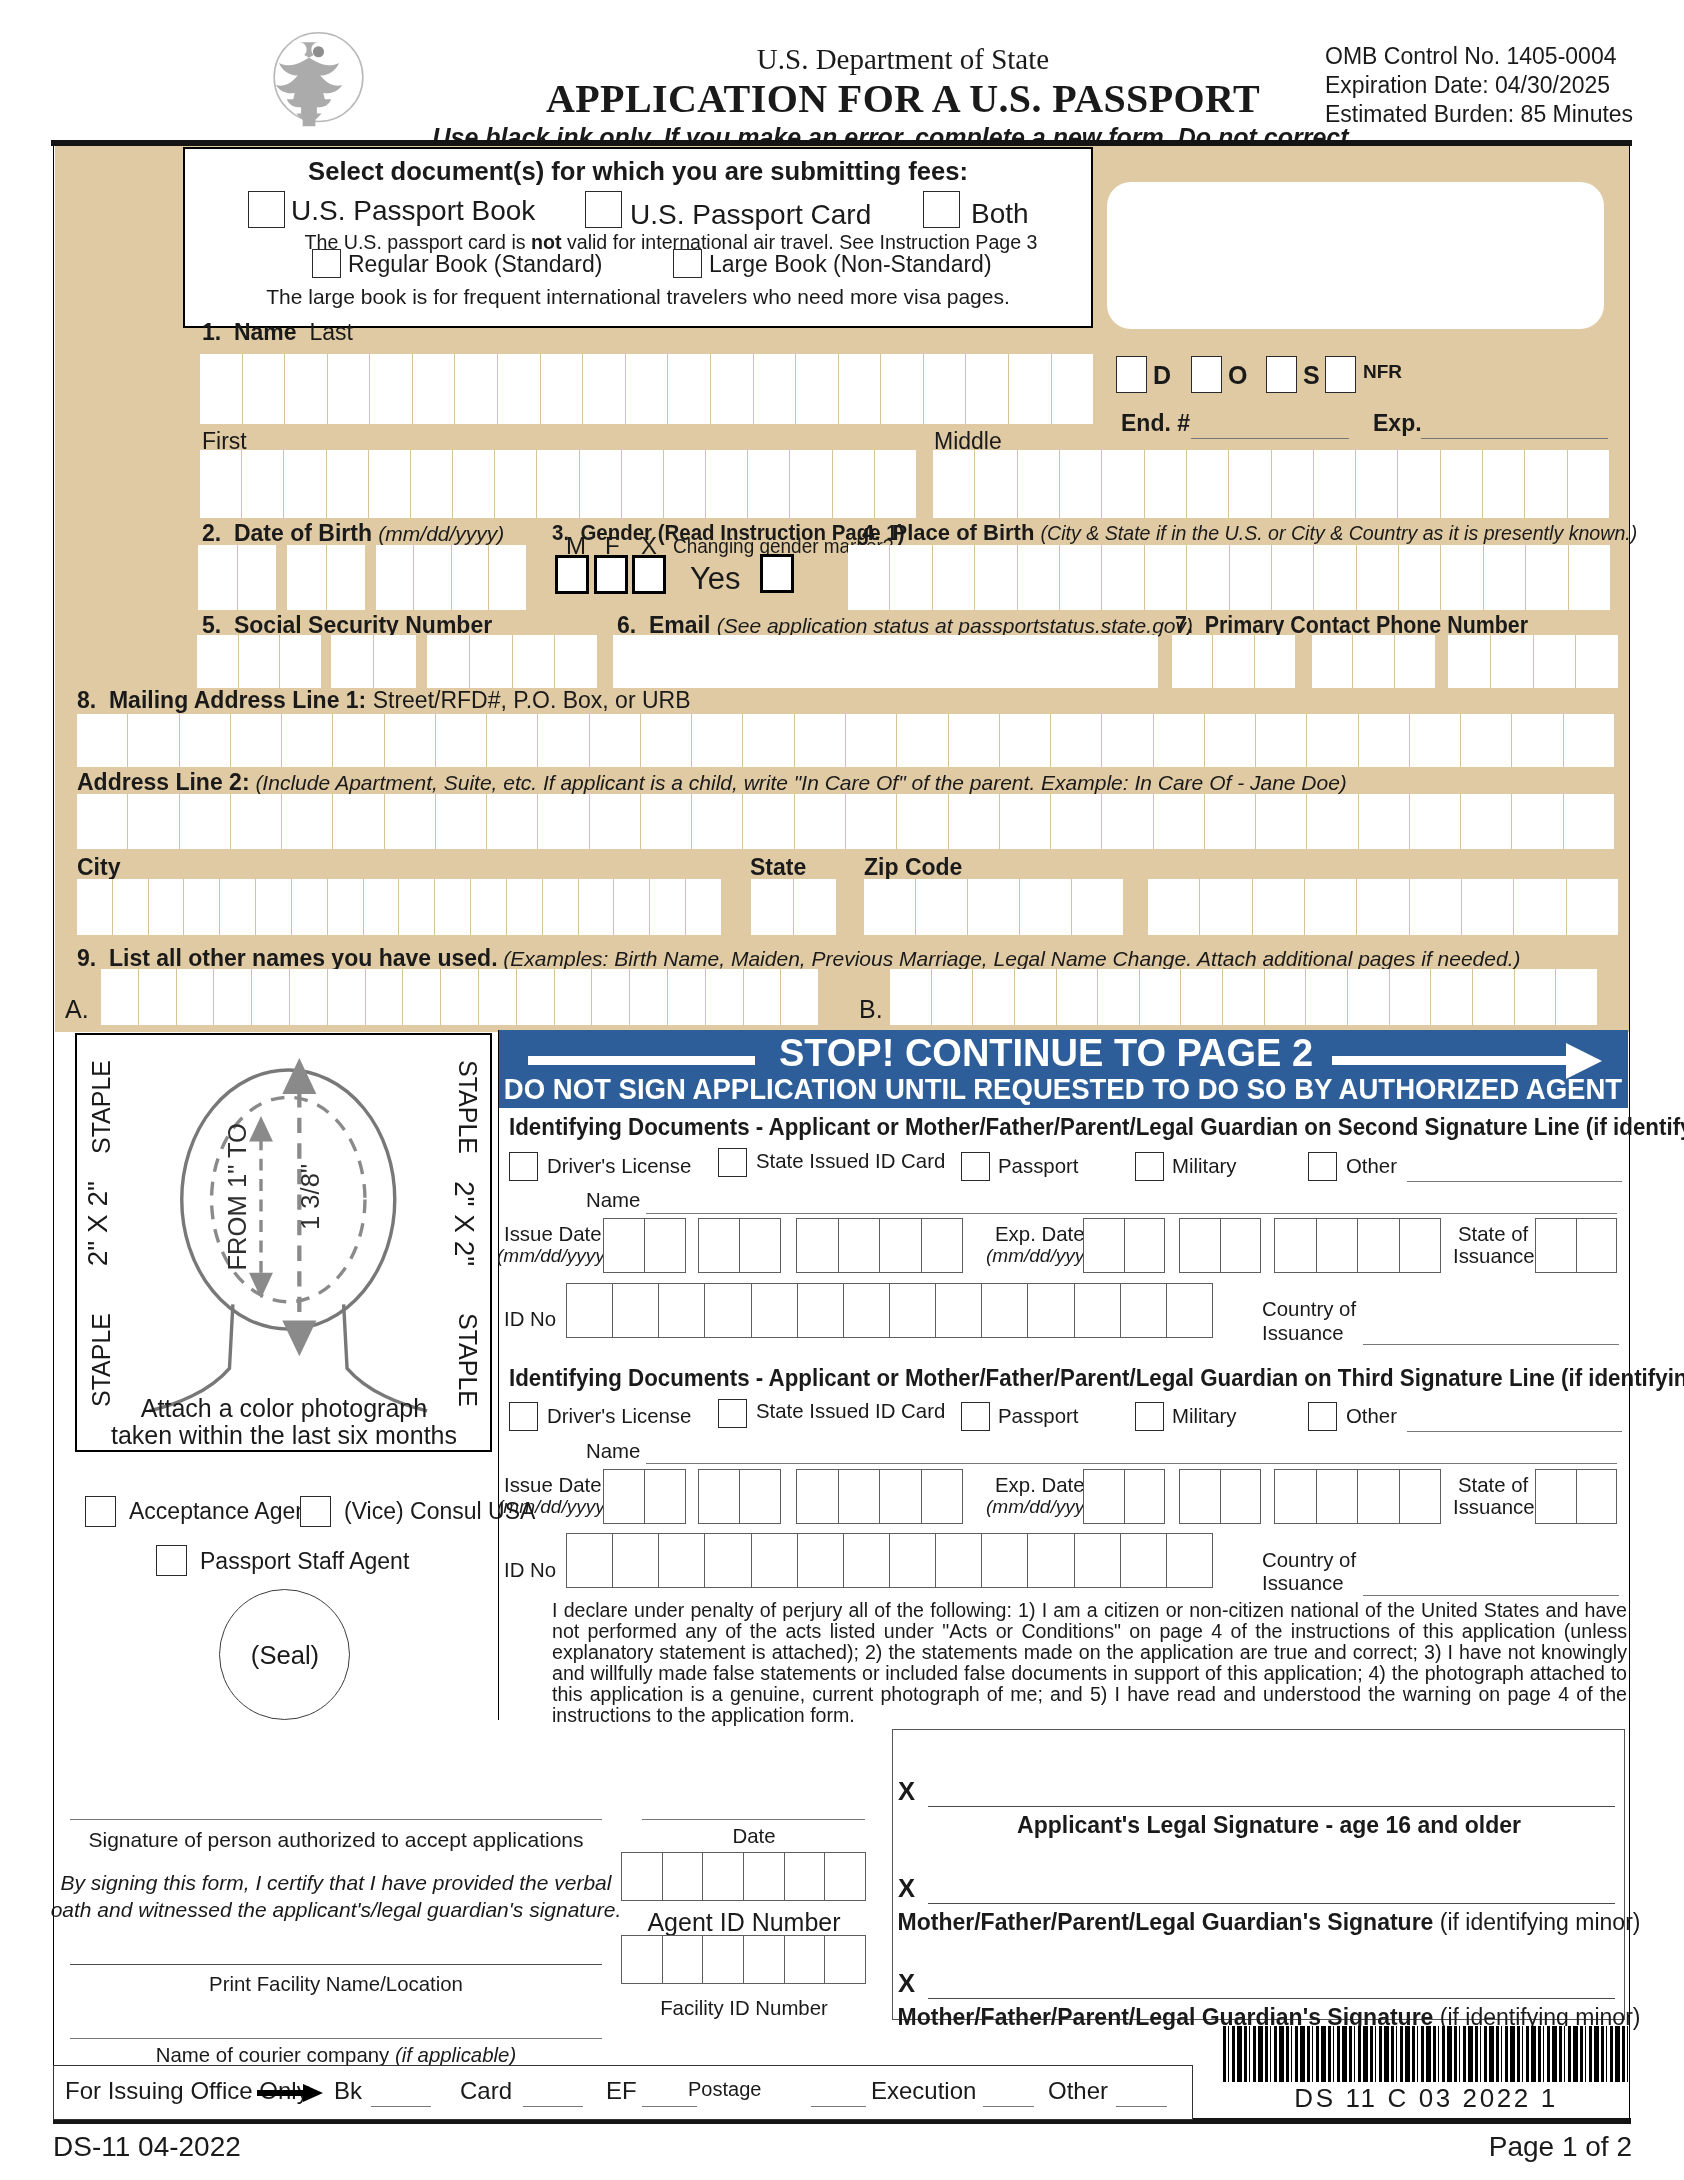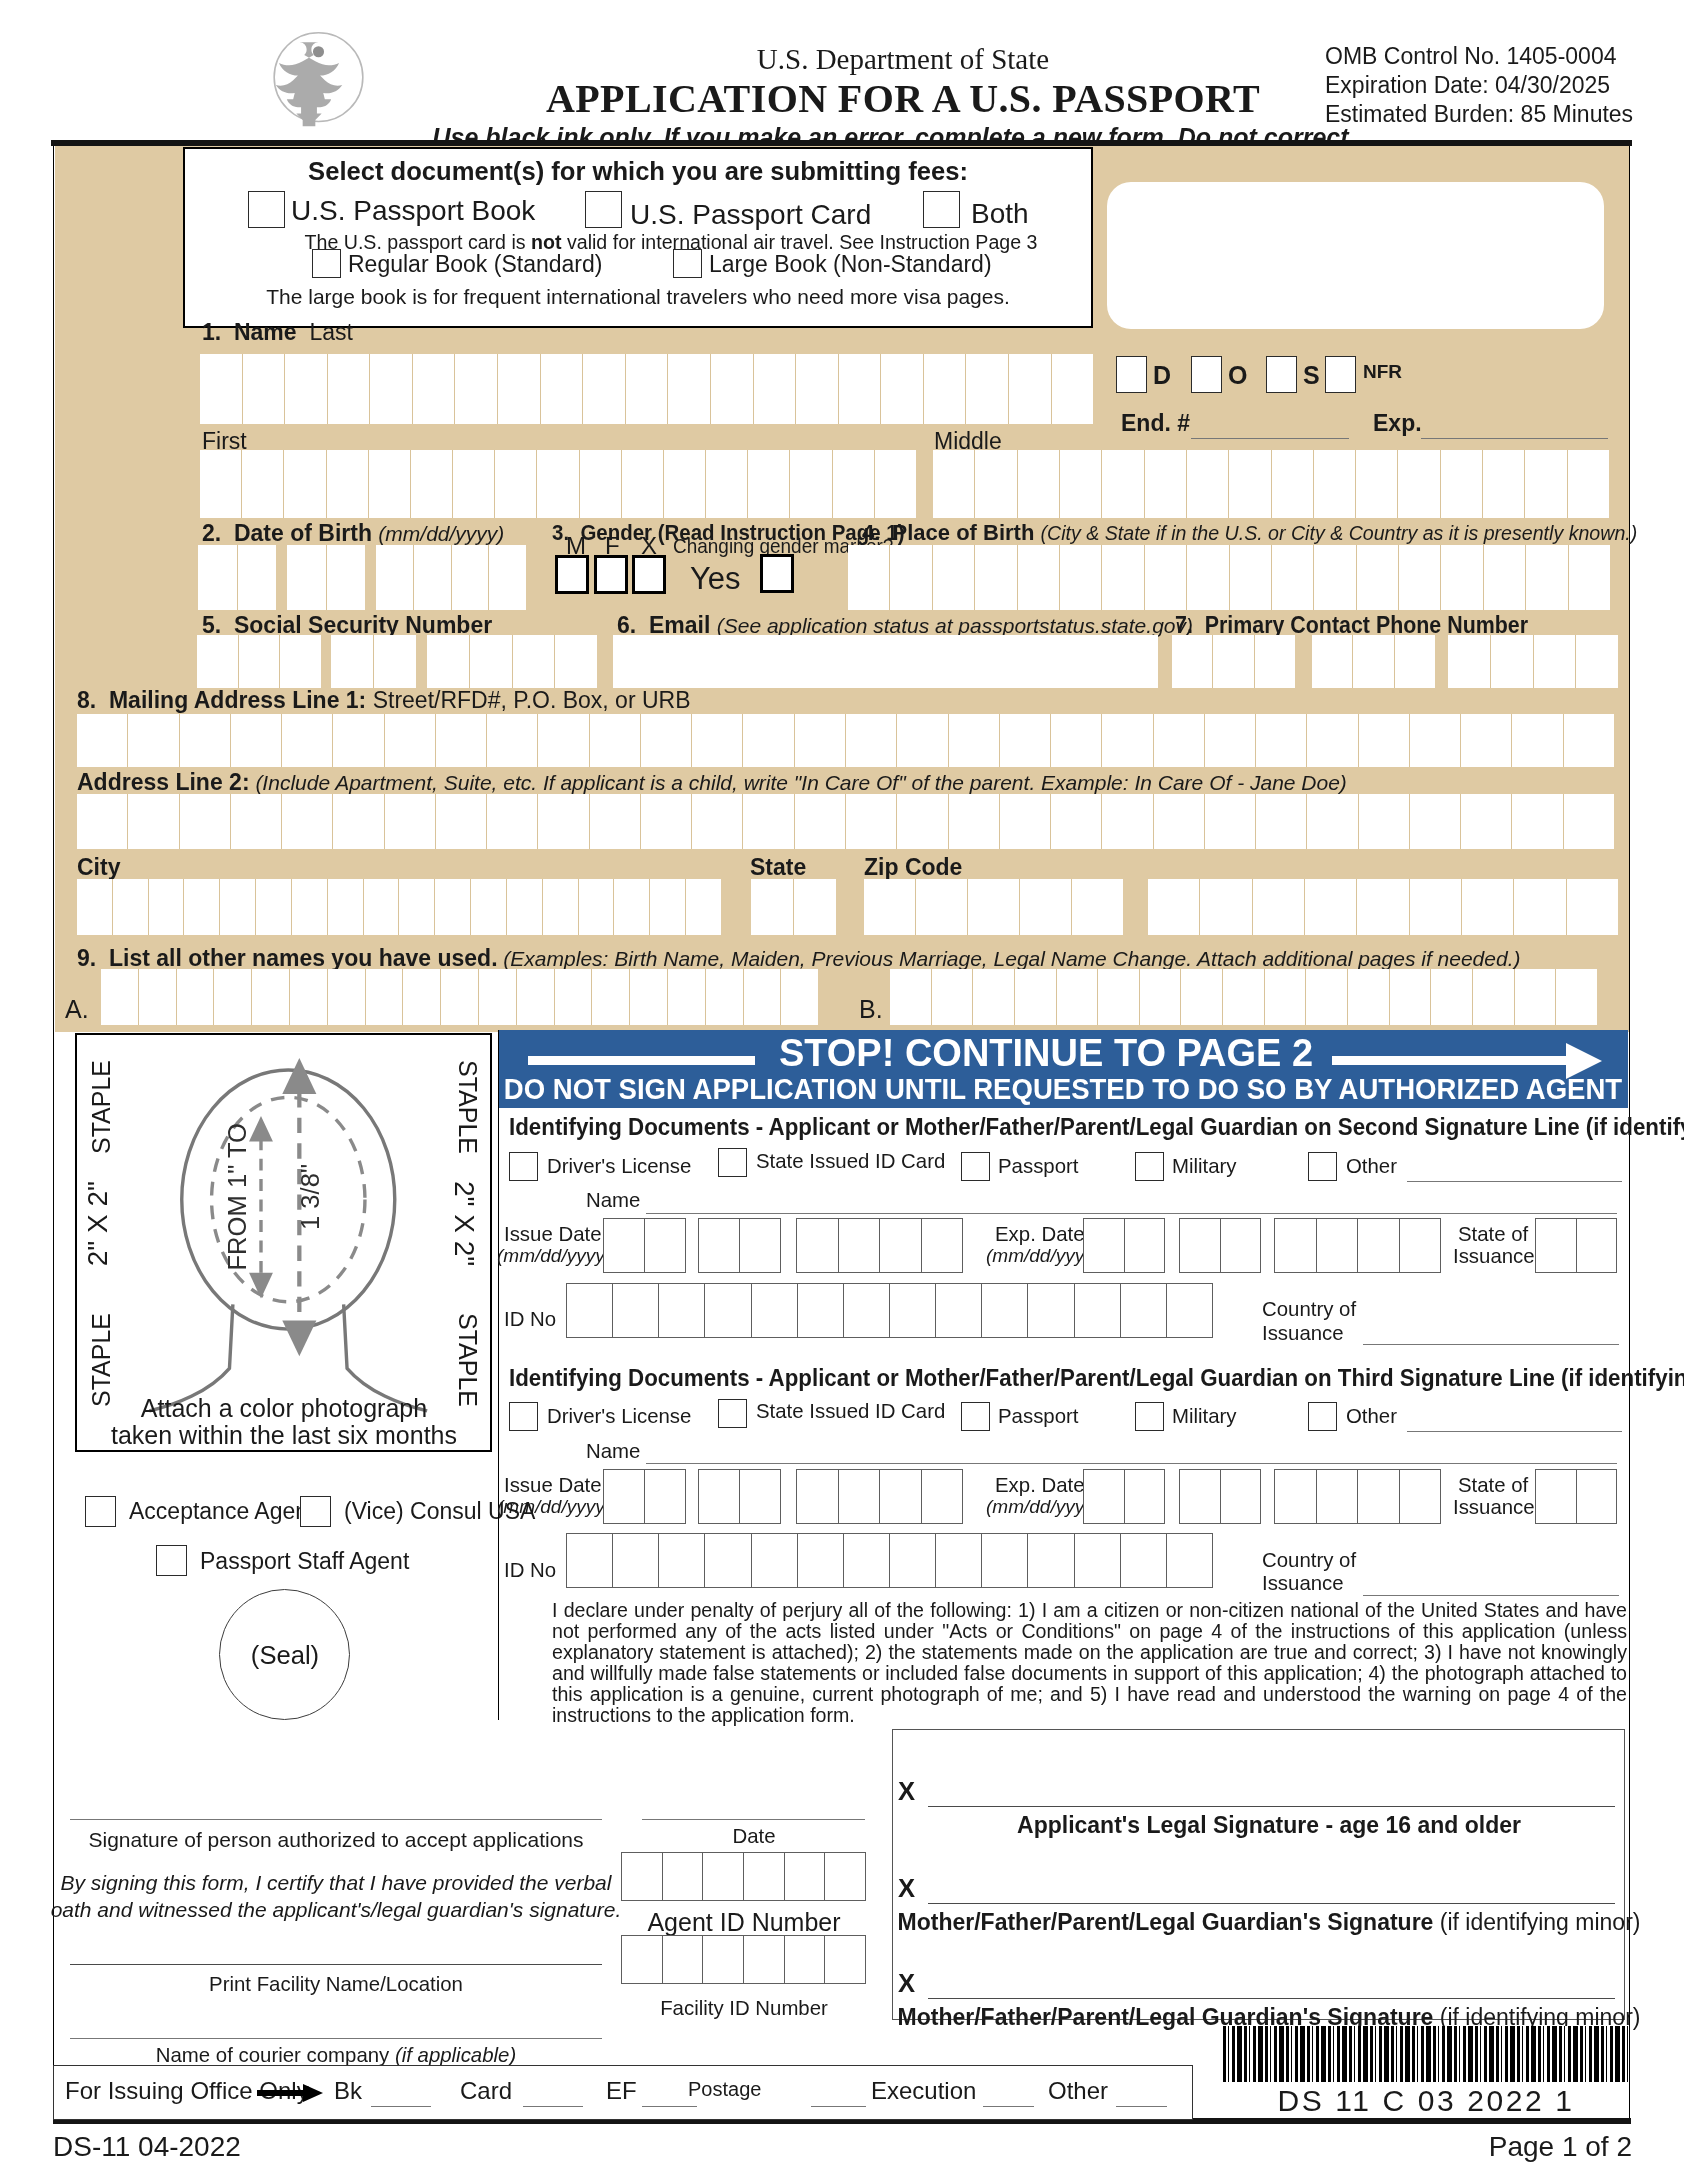--- a/index.html
+++ b/index.html
@@ -653,16 +653,16 @@
 <div class="lb" style="left:606px;top:2078px;font-size:24px">EF</div>
 <div class="thin" style="left:642px;top:2106px;width:55px"></div>
 <div class="lb" style="left:688px;top:2078px;font-size:20px">Postage</div>
 <div class="thin" style="left:811px;top:2106px;width:55px"></div>
 <div class="lb" style="left:871px;top:2078px;font-size:24px">Execution</div>
 <div class="thin" style="left:983px;top:2106px;width:51px"></div>
 <div class="lb" style="left:1048px;top:2078px;font-size:24px">Other</div>
 <div class="thin" style="left:1116px;top:2106px;width:51px"></div>
 
 <div class="absbox" style="left:1223px;top:2026px;width:405px;height:56px;background:repeating-linear-gradient(90deg,#000 0 3.4px,#fff 3.4px 5.1px,#000 5.1px 6px,#fff 6px 9.4px,#000 9.4px 12px,#fff 12px 13.6px,#000 13.6px 19px,#fff 19px 21px)"></div>
-<div class="lb cc" style="left:1426px;top:2084px;font-size:30px;letter-spacing:2.6px">DS 11 C 03 2022 1</div>
+<div class="lb cc" style="left:1426px;top:2084px;font-size:26px;letter-spacing:2.6px">DS 11 C 03 2022 1</div>
 <div class="lb" style="left:53px;top:2131px;font-size:28px">DS-11 04-2022</div>
 <div class="lb" style="left:1632px;top:2131px;font-size:28px;transform:translateX(-100%)">Page 1 of 2</div>
 
 
 </body></html>

